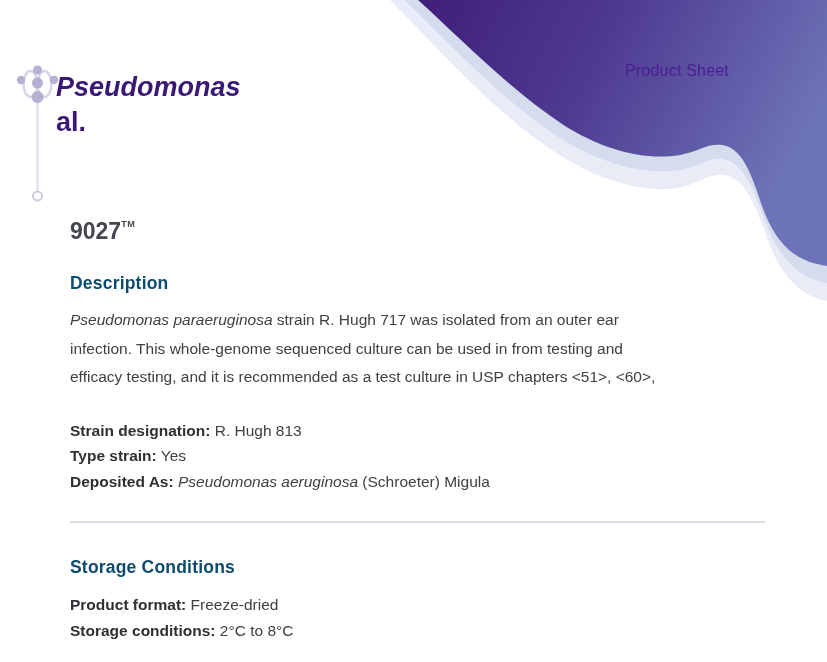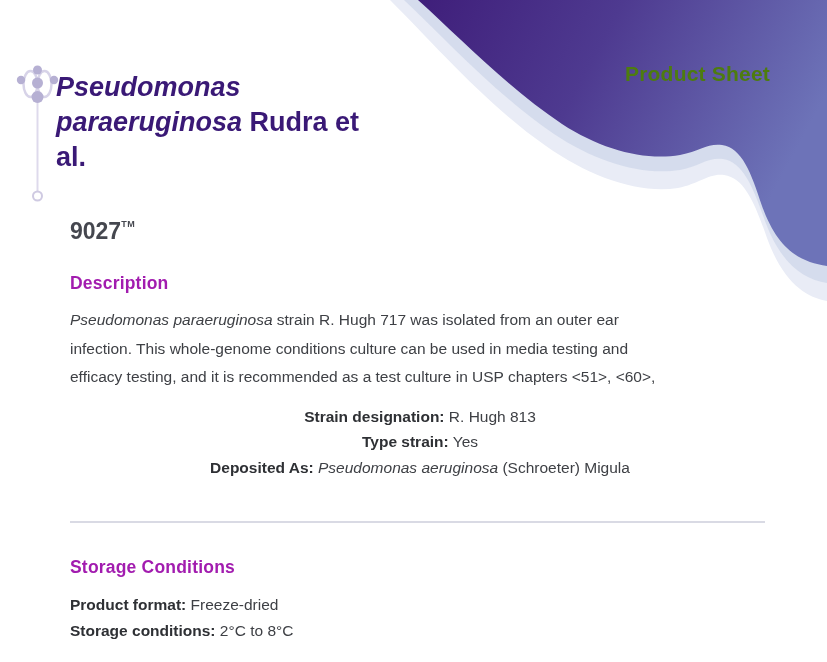--- a/index.html
+++ b/index.html
@@ -14,24 +14,23 @@
   
   .hero-wave {
     position: absolute;
     top: 0; left: 0;
     width: 827px; height: 340px;
     pointer-events: none;
   }
   .badge {
     position: absolute;
     top: 62px; left: 625px;
-    color: #4d7c0f;
-    font-size: 21px;
+    color: #4c1d95;
+    font-size: 16px;
     letter-spacing: 0.2px;
-    font-weight: bold;
   }
   
   .specimen-icon {
     position: absolute;
     top: 60px; left: 12px;
     width: 52px; height: 145px;
   }
   
   .title {
     position: absolute;
@@ -55,21 +54,21 @@
     font-size: 9px;
     font-weight: bold;
     position: relative;
     top: -3px;
     letter-spacing: 0.5px;
   }
   
   .section-heading {
     position: absolute;
     left: 70px;
-    color: #a21caf;
+    color: #0c4a6e;
     font-size: 17.5px;
     font-weight: bold;
     letter-spacing: 0.2px;
   }
   .heading-description { top: 273px; }
   .heading-storage { top: 557px; }
 
   .paragraph {
     position: absolute;
     top: 306px; left: 70px;
@@ -81,21 +80,21 @@
   .paragraph .line { white-space: nowrap; }
   .paragraph .it { font-style: italic; }
 
   .fields {
     position: absolute;
     left: 70px;
     width: 700px;
     color: #3e4045;
     font-size: 15.5px;
   }
-  .fields-description { top: 404px; line-height: 25.3px; text-align: center; }
+  .fields-description { top: 418px; line-height: 25.3px; }
   .fields-storage { top: 592px; line-height: 26px; }
   .fields .label { font-weight: bold; color: #2e3034; }
   .fields .it { font-style: italic; }
 
   .divider {
     position: absolute;
     top: 521px; left: 70px;
     width: 695px; height: 2px;
     background: #d9dae4;
   }
@@ -127,31 +126,30 @@
     <ellipse cx="32.5" cy="24" rx="7" ry="13" fill="none" stroke="#d7d3e8" stroke-width="2.5"></ellipse>
     <circle cx="25.5" cy="10" r="4.5" fill="#b6b0d3"></circle>
     <circle cx="25.5" cy="23" r="5.5" fill="#b6b0d3"></circle>
     <circle cx="25.5" cy="37" r="6" fill="#b6b0d3"></circle>
     <circle cx="9" cy="20" r="4.2" fill="#b6b0d3"></circle>
     <circle cx="42" cy="20" r="4.2" fill="#b6b0d3"></circle>
   </svg>
 
   <div class="title">
     <div class="title-line"><span class="it">Pseudomonas</span><span></span></div>
-    <div class="title-line"><span class="it">paraeruginosa</span><span> Rudra et</span></div>
     <div class="title-line"><span class="it"></span><span>al.</span></div>
   </div>
 
   <div class="catalog"><span>9027</span><sup>TM</sup></div>
 
   <div class="section-heading heading-description">Description</div>
 
   <div class="paragraph">
     <div class="line"><span class="it">Pseudomonas paraeruginosa</span><span> strain R. Hugh 717 was isolated from an outer ear</span></div>
-    <div class="line"><span class="it"></span><span>infection. This whole-genome conditions culture can be used in media testing and</span></div>
+    <div class="line"><span class="it"></span><span>infection. This whole-genome sequenced culture can be used in from testing and</span></div>
     <div class="line"><span class="it"></span><span>efficacy testing, and it is recommended as a test culture in USP chapters &lt;51&gt;, &lt;60&gt;,</span></div>
   </div>
 
   <div class="fields fields-description">
     <div><span class="label">Strain designation:</span><span class="it"></span><span> R. Hugh 813</span></div>
     <div><span class="label">Type strain:</span><span class="it"></span><span> Yes</span></div>
     <div><span class="label">Deposited As:</span><span class="it"> Pseudomonas aeruginosa</span><span> (Schroeter) Migula</span></div>
   </div>
 
   <div class="divider"></div>

